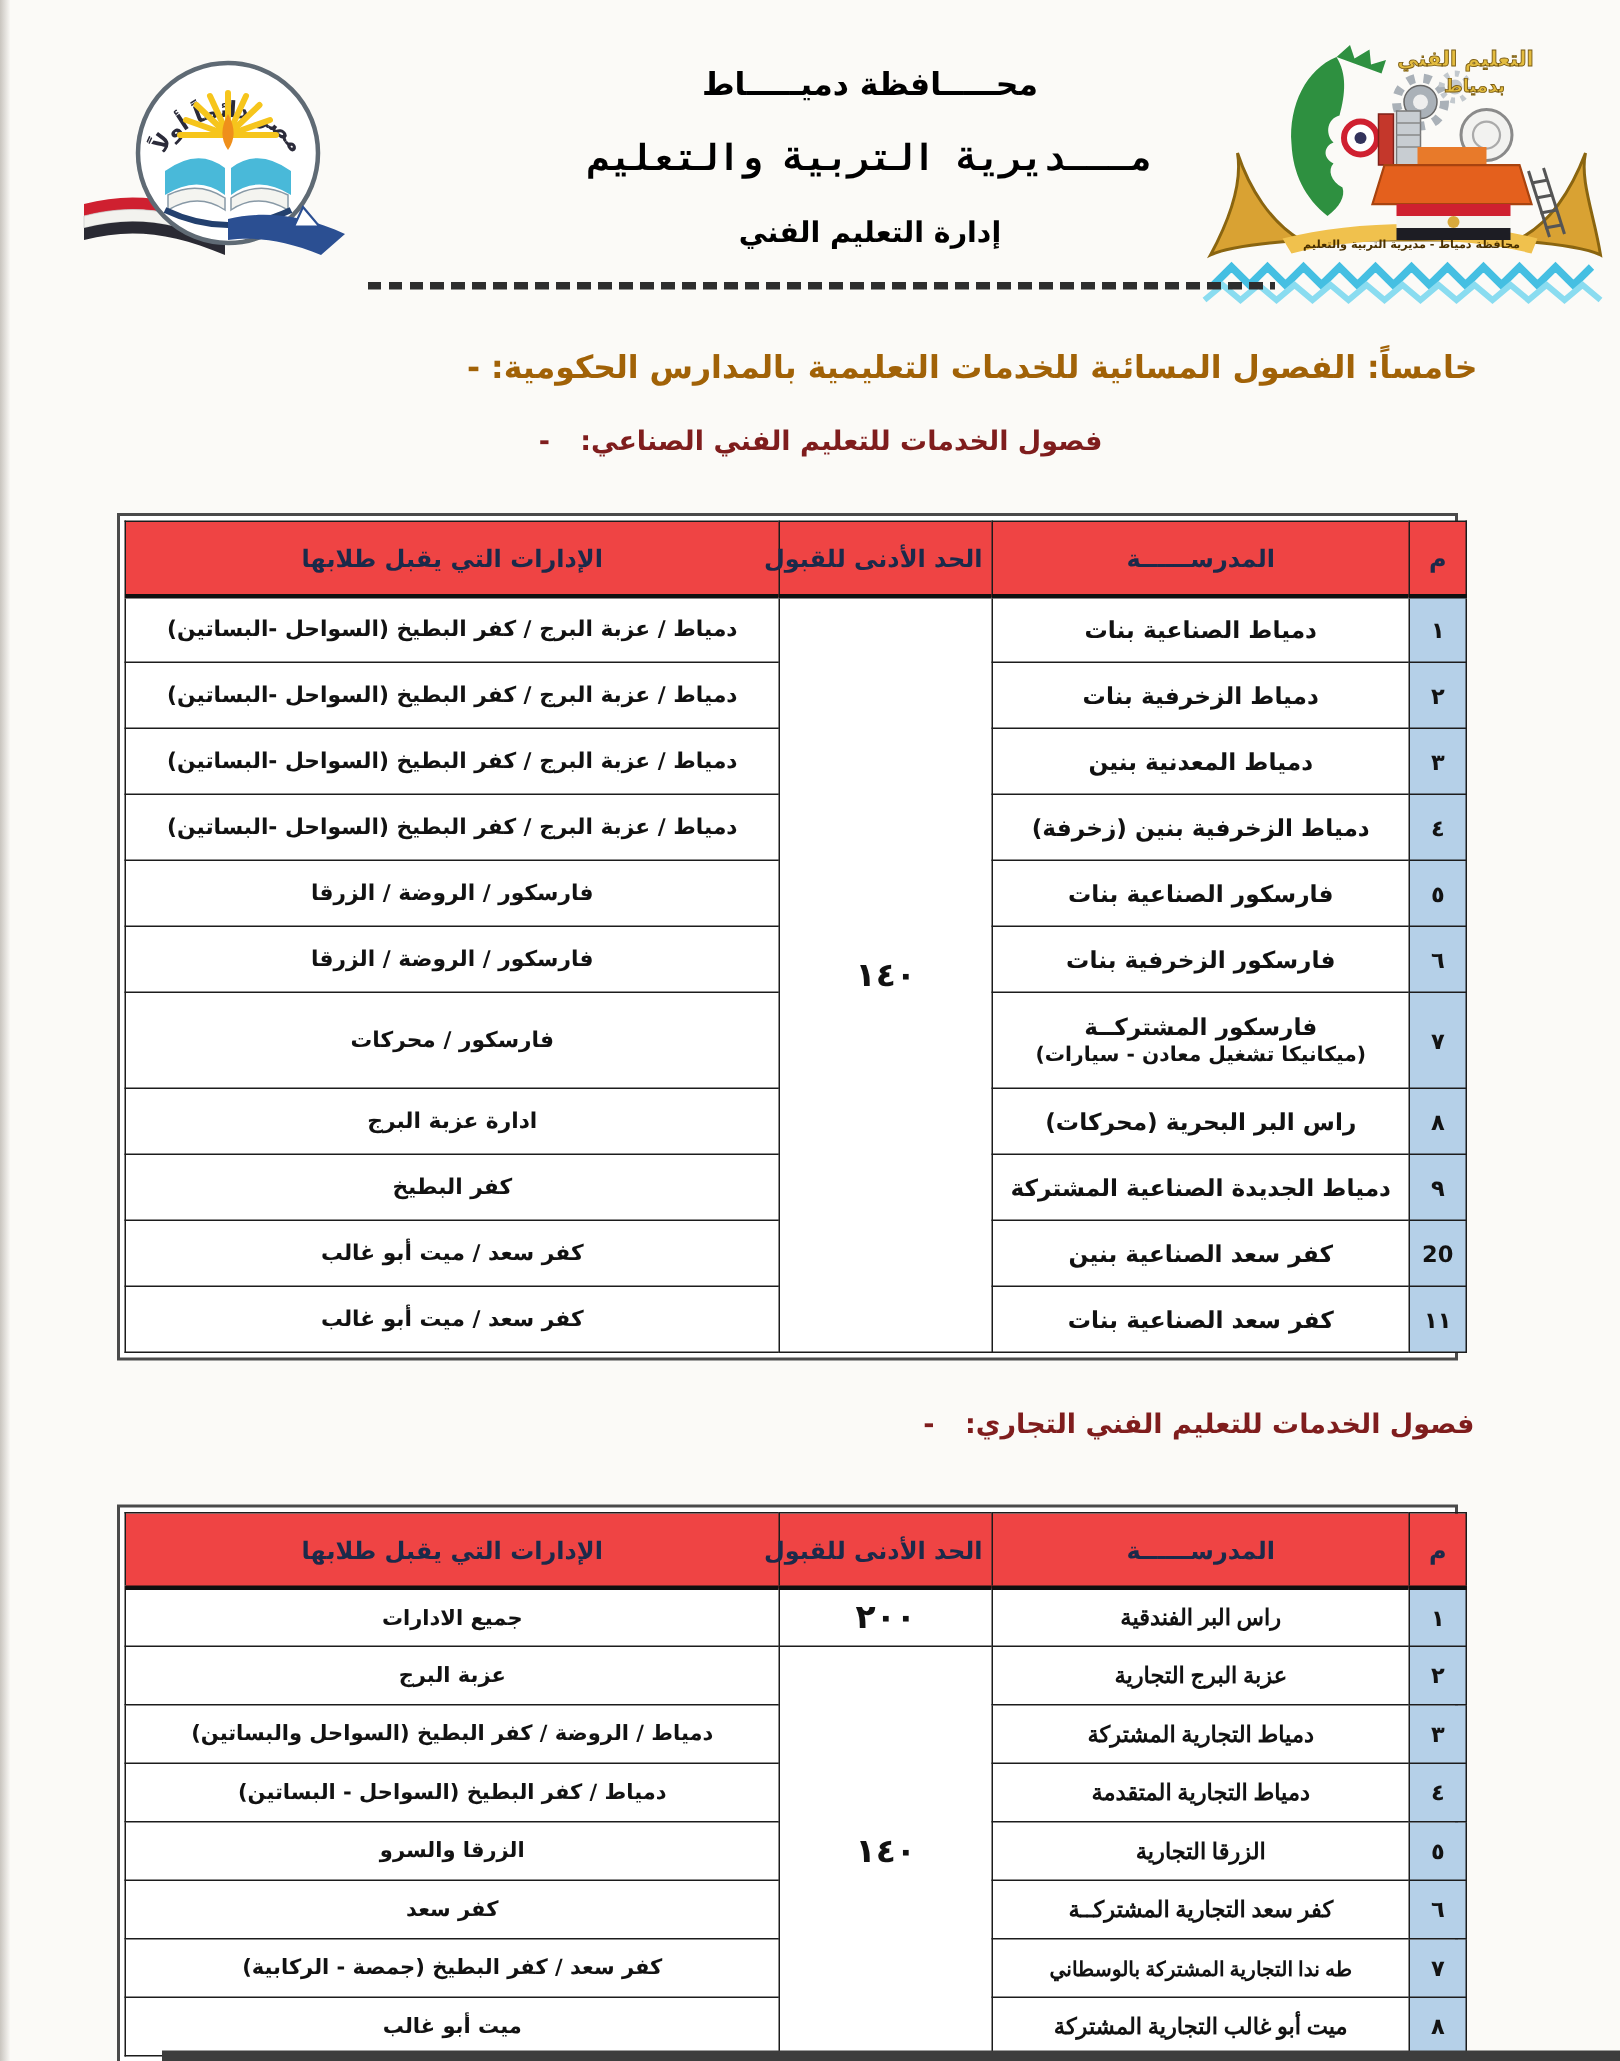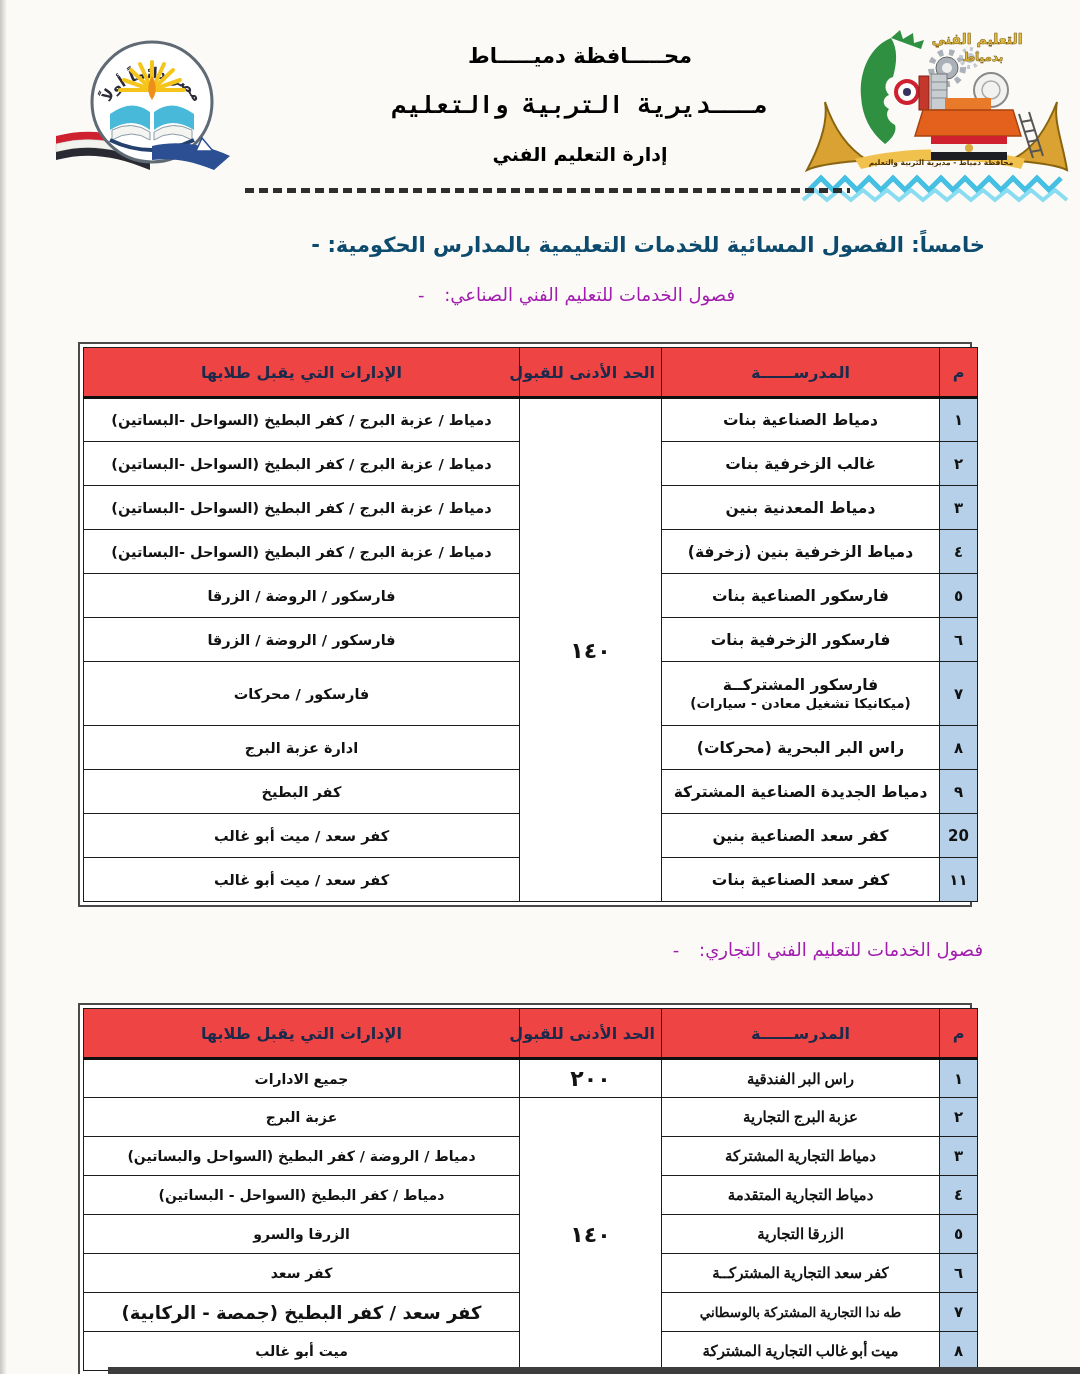--- a/index.html
+++ b/index.html
@@ -15,23 +15,23 @@
   .hdr-line1{font-size:21px;margin-bottom:23px;}
   .hdr-line2{font-size:24px;margin-bottom:23px;font-family:Liberation Mono, monospace;}
   .hdr-line3{font-size:19px;}
   .logo-left{position:absolute;left:52px;top:28px;}
   .logo-right{position:absolute;left:795px;top:18px;}
   .dashed-sep{position:absolute;left:245px;top:188px;width:605px;height:5px;
         background:repeating-linear-gradient(90deg,#2e2e2e 0 9px,rgba(0,0,0,0) 9px 14px);}
 
   
   .main-title{position:absolute;right:95px;top:233px;direction:rtl;text-align:center;
-        color:#0c4a6e;font-size:21px;font-weight:bold;white-space:nowrap;}
-  .section-line{position:absolute;direction:rtl;text-align:right;color:#a21caf;
-        font-size:18px;font-weight:normal;white-space:nowrap;}
+        color:#a16207;font-size:21px;font-weight:bold;white-space:nowrap;}
+  .section-line{position:absolute;direction:rtl;text-align:right;color:#7f1d1d;
+        font-size:18px;font-weight:bold;white-space:nowrap;}
   .section-1{right:345px;top:284px;}
   .section-2{right:97px;top:939px;}
   .section-dash{margin-right:14px;}
 
   
   .tbl-wrap{position:absolute;left:78px;width:894px;border:2px solid #4a4a4a;background:#fff;padding:3px;}
   .tbl-wrap-1{top:342px;}
   .tbl-wrap-2{top:1003px;}
   table.gtable{width:100%;border-collapse:collapse;direction:rtl;table-layout:fixed;}
   table.gtable th,table.gtable td{border:1.6px solid #1c1c1c;text-align:center;vertical-align:middle;
@@ -161,21 +161,21 @@
         <th>الإدارات التي يقبل طلابها</th>
       </tr>
       <tr class="r44">
         <td class="num-cell">١</td>
         <td class="school-cell">دمياط الصناعية بنات</td>
         <td class="min-cell" rowspan="11">١٤٠</td>
         <td class="admins-cell">دمياط / عزبة البرج / كفر البطيخ (السواحل -البساتين)</td>
       </tr>
       <tr class="r44">
         <td class="num-cell">٢</td>
-        <td class="school-cell">غالب الزخرفية بنات</td>
+        <td class="school-cell">دمياط الزخرفية بنات</td>
         <td class="admins-cell">دمياط / عزبة البرج / كفر البطيخ (السواحل -البساتين)</td>
       </tr>
       <tr class="r44">
         <td class="num-cell">٣</td>
         <td class="school-cell">دمياط المعدنية بنين</td>
         <td class="admins-cell">دمياط / عزبة البرج / كفر البطيخ (السواحل -البساتين)</td>
       </tr>
       <tr class="r44">
         <td class="num-cell">٤</td>
         <td class="school-cell">دمياط الزخرفية بنين (زخرفة)</td>
@@ -271,21 +271,21 @@
         <td class="admins-cell">الزرقا والسرو</td>
       </tr>
       <tr class="r39">
         <td class="num-cell">٦</td>
         <td class="school-cell">كفر سعد التجارية المشتركــة</td>
         <td class="admins-cell">كفر سعد</td>
       </tr>
       <tr class="r39">
         <td class="num-cell">٧</td>
         <td class="school-cell" style="font-size:13.5px;">طه ندا التجارية المشتركة بالوسطاني</td>
-        <td class="admins-cell" style="font-size:18px;">كفر سعد / كفر البطيخ (جمصة - الركابية)</td>
+        <td class="admins-cell" style="font-size:14px;">كفر سعد / كفر البطيخ (جمصة - الركابية)</td>
       </tr>
       <tr class="r39">
         <td class="num-cell">٨</td>
         <td class="school-cell">ميت أبو غالب التجارية المشتركة</td>
         <td class="admins-cell">ميت أبو غالب</td>
       </tr>
     </tbody>
       </table>
   </div>
 

